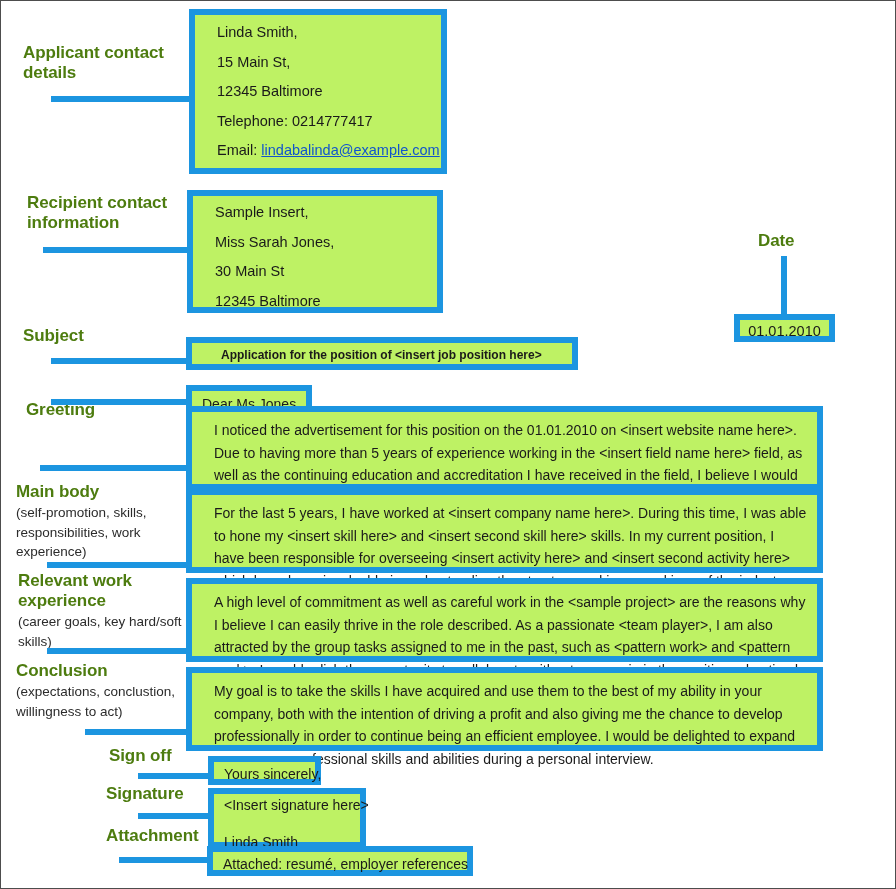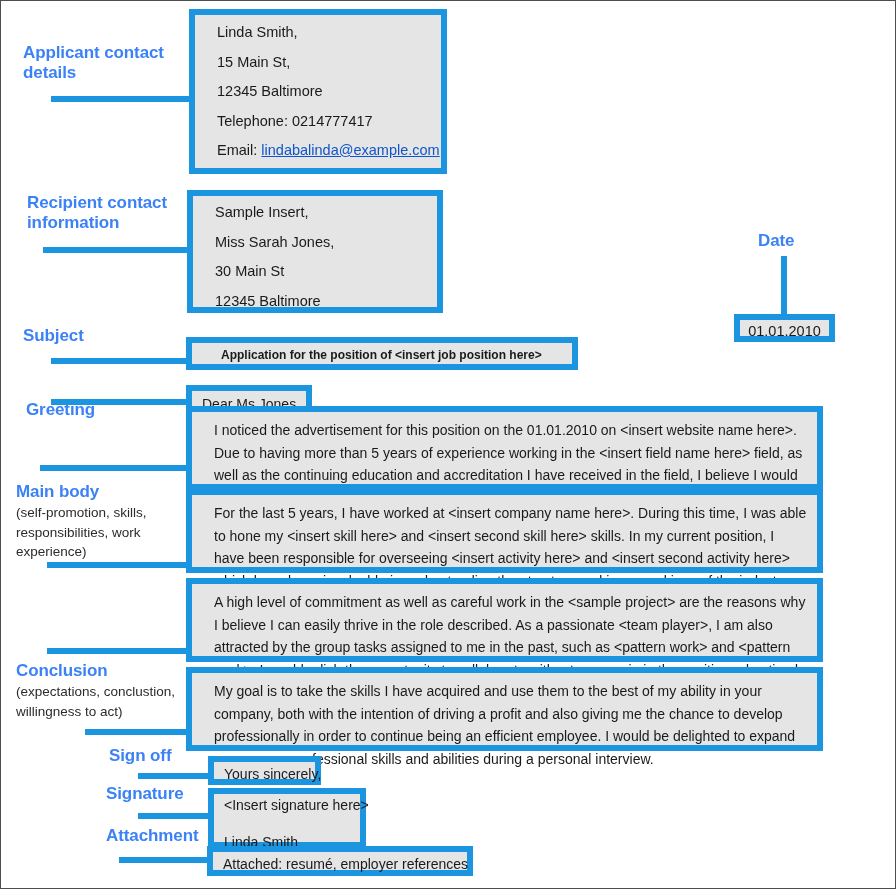--- a/index.html
+++ b/index.html
@@ -21,21 +21,21 @@
   }
   
   .label-block {
     position: absolute;
     color: #231f20;
   }
   .label-title {
     font-weight: bold;
     font-size: 17px;
     line-height: 1.18;
-    color: #3b82f6;
+    color: #4d7c0f;
     letter-spacing: -0.1px;
   }
   .label-sub {
     font-size: 13.5px;
     line-height: 1.45;
     color: #2b2b2b;
     margin-top: 1px;
   }
   
   .conn-h {
@@ -45,21 +45,21 @@
   }
   .conn-v {
     position: absolute;
     width: 6px;
     background: #1c95e0;
   }
   
   .box {
     position: absolute;
     border: 6px solid #1c95e0;
-    background: #e5e5e5;
+    background: #bef264;
     box-sizing: border-box;
     color: #1a1a1a;
   }
   .addr-box {
     padding: 10px 14px 6px 22px;
     font-size: 14.5px;
     line-height: 1.0;
   }
   .addr-box .ln {
     margin-bottom: 15px;
@@ -167,20 +167,25 @@
 
   <div class="label-block" style="left:15px; top:481px; width:168px;">
     <div class="label-title">Main body</div>
     <div class="label-sub">(self-promotion, skills, responsibilities, work experience)</div>
   </div>
   <div class="conn-h" style="left:46px; top:561px; width:144px;"></div>
   <div class="box para-box" style="left:185px; top:488px; width:637px; height:84px;">
     <span>For the last 5 years, I have worked at &lt;insert company name here&gt;. During this time, I was able to hone my &lt;insert skill here&gt; and &lt;insert second skill here&gt; skills. In my current position, I have been responsible for overseeing &lt;insert activity here&gt; and &lt;insert second activity here&gt; which have been invaluable in understanding the structure and inner workings of the industry.</span>
   </div>
 
+  <div class="label-block" style="left:17px; top:570px; width:168px;">
+    <div class="label-title">Relevant work</div>
+    <div class="label-title">experience</div>
+    <div class="label-sub">(career goals, key hard/soft skills)</div>
+  </div>
   <div class="conn-h" style="left:46px; top:647px; width:144px;"></div>
   <div class="box para-box" style="left:185px; top:577px; width:637px; height:84px;">
     <span>A high level of commitment as well as careful work in the &lt;sample project&gt; are the reasons why I believe I can easily thrive in the role described. As a passionate &lt;team player&gt;, I am also attracted by the group tasks assigned to me in the past, such as &lt;pattern work&gt; and &lt;pattern work&gt;. I would relish the opportunity to collaborate with a team again in the position advertised.</span>
   </div>
 
   <div class="label-block" style="left:15px; top:660px; width:172px;">
     <div class="label-title">Conclusion</div>
     <div class="label-sub">(expectations, conclustion, willingness to act)</div>
   </div>
   <div class="conn-h" style="left:84px; top:728px; width:106px;"></div>

